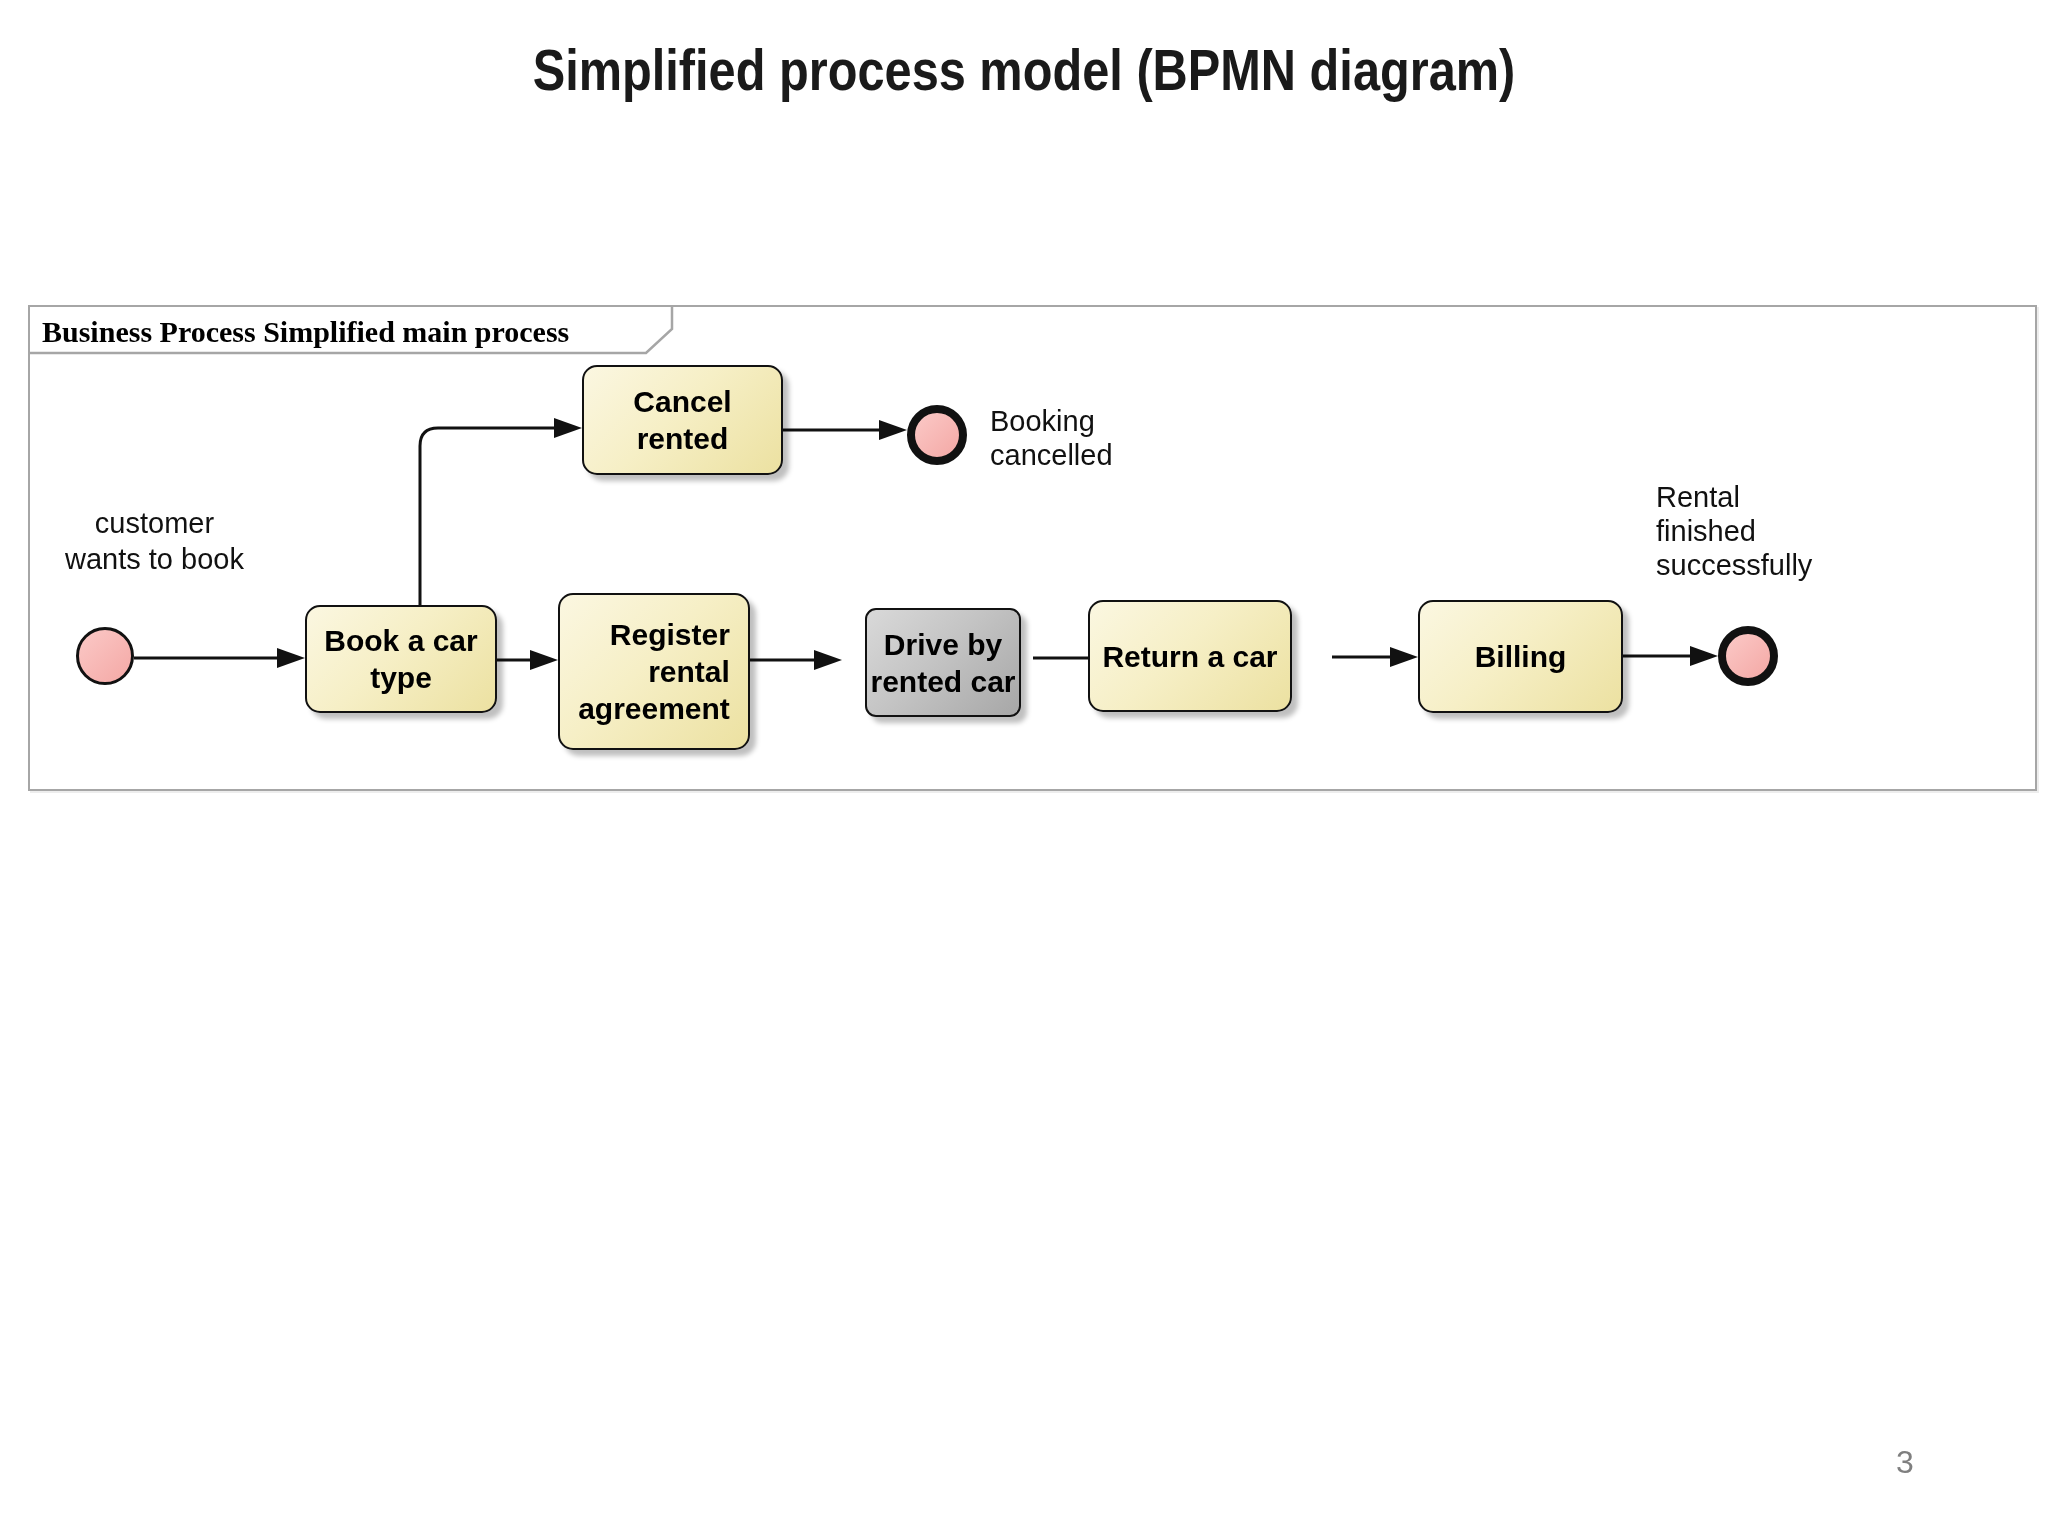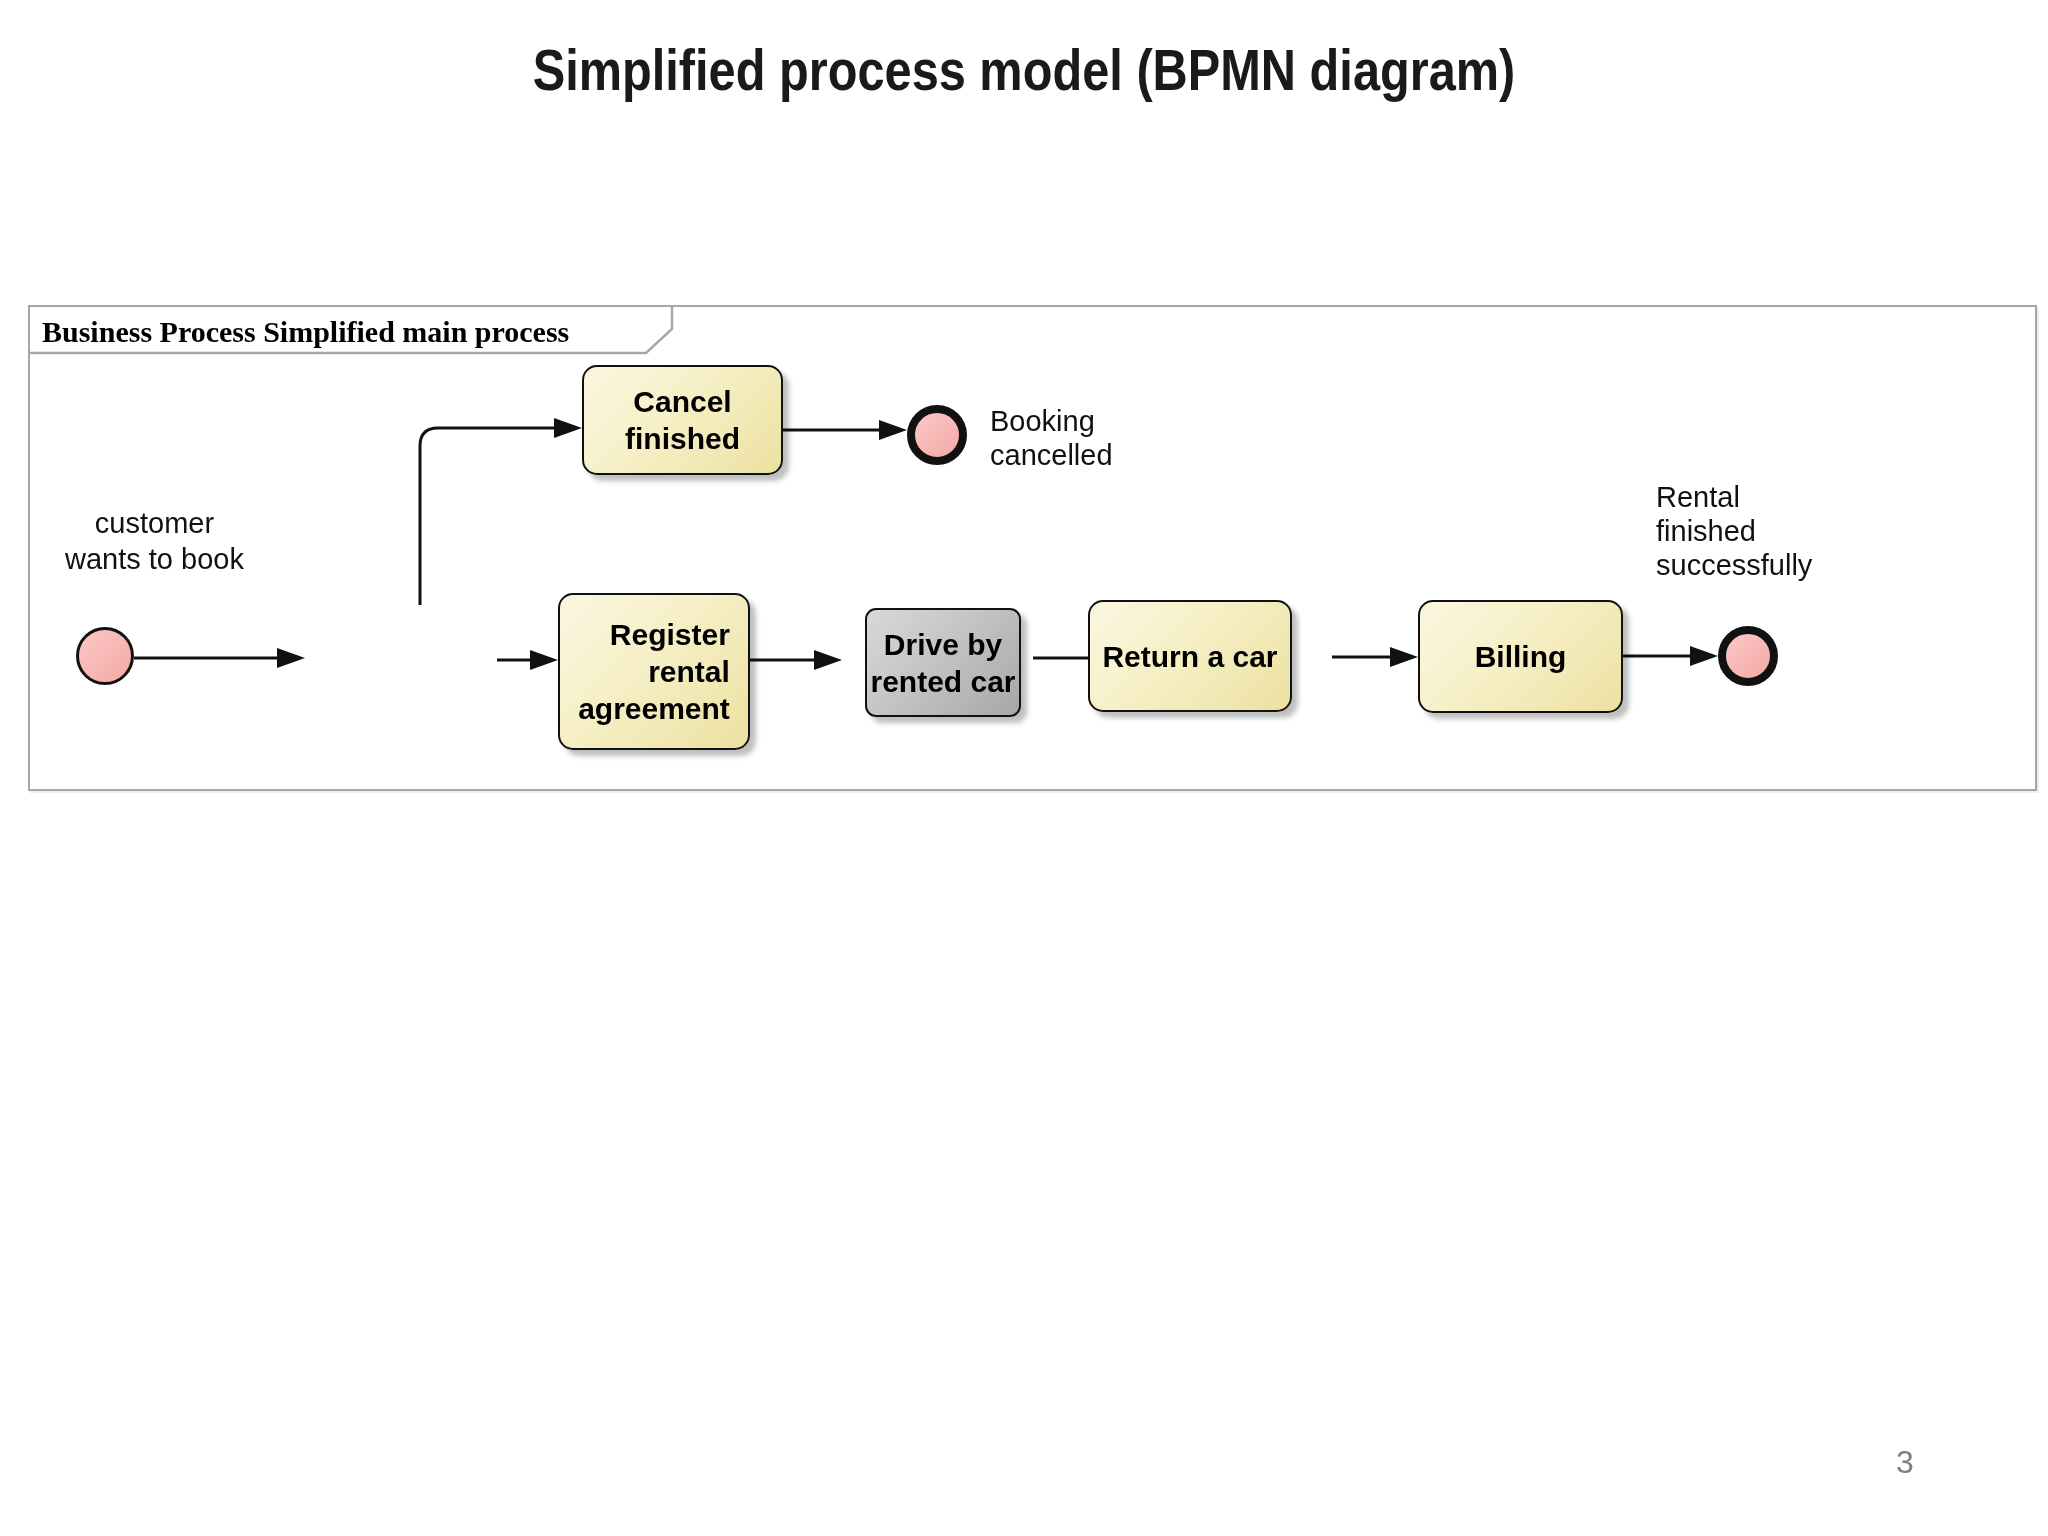--- a/index.html
+++ b/index.html
@@ -135,21 +135,23 @@
     <path class="flow-line" d="M420,605 L420,446 Q420,428 438,428 L556,428"></path>
     <polygon class="flow-arrow" points="582,428 554,418 554,438"></polygon>
 
     <line class="flow-line" x1="783" y1="430" x2="881" y2="430"></line>
     <polygon class="flow-arrow" points="907,430 879,420 879,440"></polygon>
   </svg>
 
   <div class="pool-label">Business Process Simplified main process</div>
 
   <div class="task t-cancel">Cancel
-finished</div>
+rented</div>
+  <div class="task t-book">Book a car
+type</div>
   <div class="task t-register">Register
 rental
 agreement</div>
   <div class="task gray t-drive">Drive by
 rented car</div>
   <div class="task t-return">Return a car</div>
   <div class="task t-billing">Billing</div>
 
   <div class="event start"></div>
   <div class="event end e-cancelled"></div>

